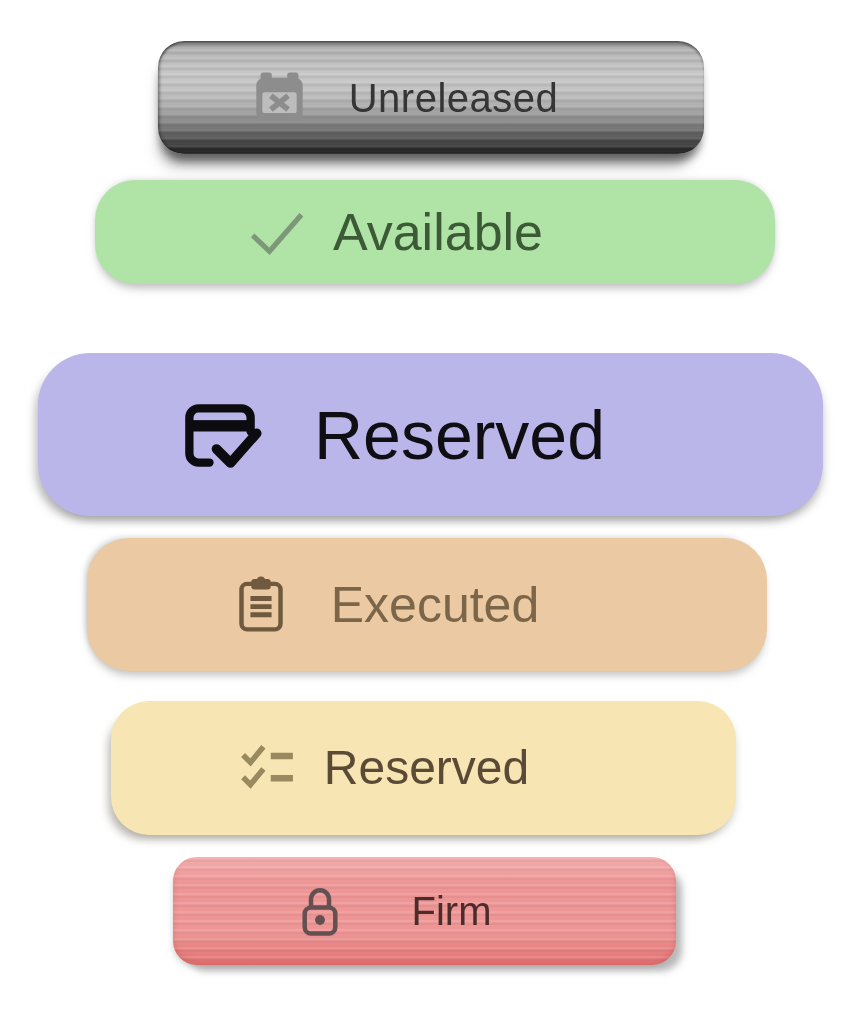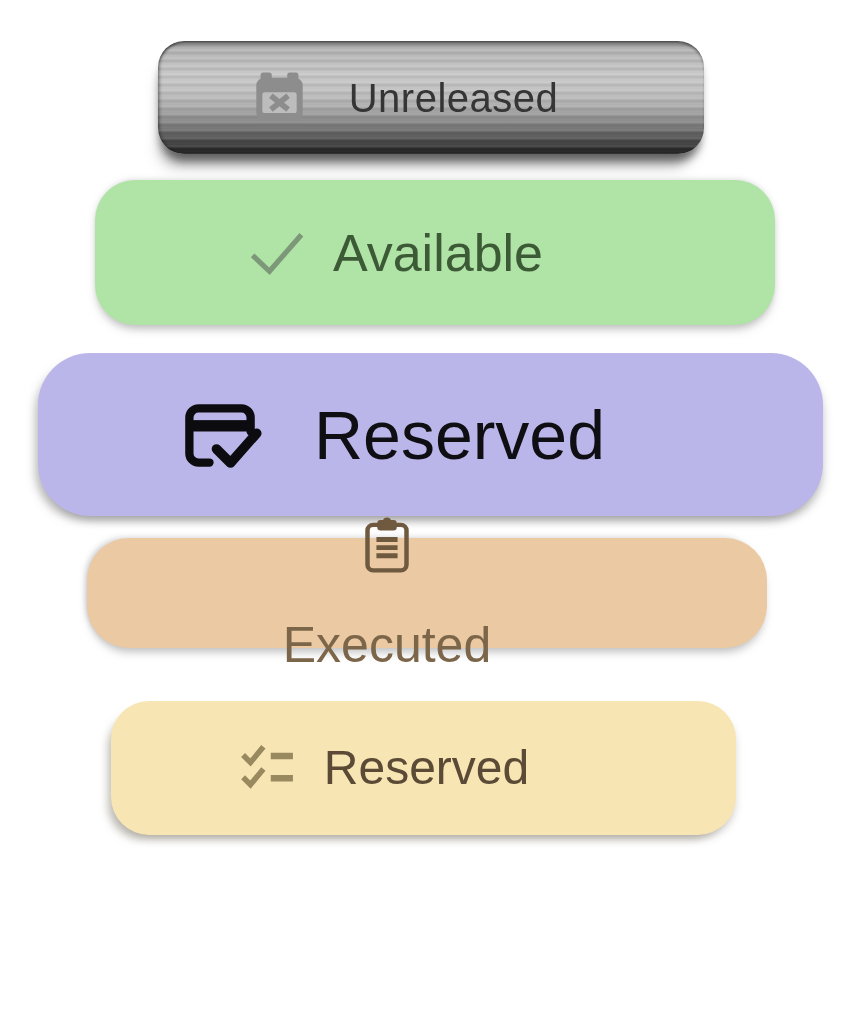--- a/index.html
+++ b/index.html
@@ -33,42 +33,41 @@
       inset 0 3px 3px -1px rgba(0,0,0,0.55),
       inset 3px 0 3px -1px rgba(0,0,0,0.30),
       0 10px 8px -3px rgba(25,25,25,0.55),
       -6px 20px 14px -8px rgba(110,110,110,0.50);
   }
   .b-unreleased .label{font-size:40px;letter-spacing:0.5px;}
   .b-unreleased .icon svg{width:55px;height:55px;}
 
   
   .b-available{
-    left:95px;top:180px;width:680px;height:145px;border-radius:40px;
+    left:95px;top:180px;width:680px;height:104px;border-radius:40px;
     padding-right:80px;gap:26px;
     box-shadow:0 6px 9px -2px rgba(125,125,125,0.5), 0 -3px 6px -3px rgba(140,140,140,0.35);
   }
   .b-available .label{font-size:52px;}
   .b-available .icon svg{width:60px;height:47px;}
 
   
   .b-reserved{
     left:38px;top:353px;width:785px;height:163px;border-radius:52px;
     padding-right:80px;gap:50px;
     box-shadow:-6px 7px 9px -3px rgba(125,125,125,0.5), 4px 8px 9px -4px rgba(125,125,125,0.45);
   }
   .b-reserved .label{font-size:68px;}
   .b-reserved .icon svg{width:88px;height:84px;}
 
   
   .b-executed{
-    left:87px;top:538px;width:680px;height:110px;border-radius:42px;
+    left:87px;top:538px;width:680px;height:133px;border-radius:42px;
     padding-right:80px;gap:44px;
     box-shadow:0 7px 9px -3px rgba(130,130,130,0.5), -4px -3px 6px -3px rgba(140,140,140,0.45);
-    flex-direction:column;
   }
   .b-executed .label{font-size:50px;}
   .b-executed .icon svg{width:52px;height:60px;}
 
   
   .b-subject{
     left:111px;top:701px;width:625px;height:134px;border-radius:38px;
     padding-right:80px;gap:26px;
     box-shadow:-7px 8px 9px -4px rgba(140,134,122,0.55), 3px 6px 8px -4px rgba(140,134,122,0.4);
   }
@@ -142,14 +141,24 @@
     <span class="icon" style="color: rgb(153, 137, 95);">
       <svg viewBox="0 0 64 52" aria-hidden="true">
         <path d="M5 12 L13 20 L27 3" stroke="currentColor" stroke-width="6" fill="none"></path>
         <path d="M5 36 L13 44 L27 27" stroke="currentColor" stroke-width="6" fill="none"></path>
         <path d="M35 13 H59 M35 37 H59" stroke="currentColor" stroke-width="7" fill="none"></path>
       </svg>
     </span>
     <span class="label" style="color: rgb(90, 74, 54);">Reserved</span>
   </div>
 
+  <div class="pill b-firm" style="background-color: rgb(238, 149, 149);">
+    <span class="icon" style="color: rgb(100, 80, 80);">
+      <svg viewBox="0 0 48 60" aria-hidden="true">
+        <path d="M14 26 V17 a10 10 0 0 1 20 0 v9" stroke="currentColor" stroke-width="5" fill="none"></path>
+        <rect x="7" y="26" width="34" height="29" rx="7" stroke="currentColor" stroke-width="5" fill="none"></rect>
+        <circle cx="24" cy="40" r="5.5" fill="currentColor"></circle>
+      </svg>
+    </span>
+    <span class="label" style="color: rgb(76, 43, 43);">Firm</span>
+  </div>
 
 </div>
 
 </body></html>

